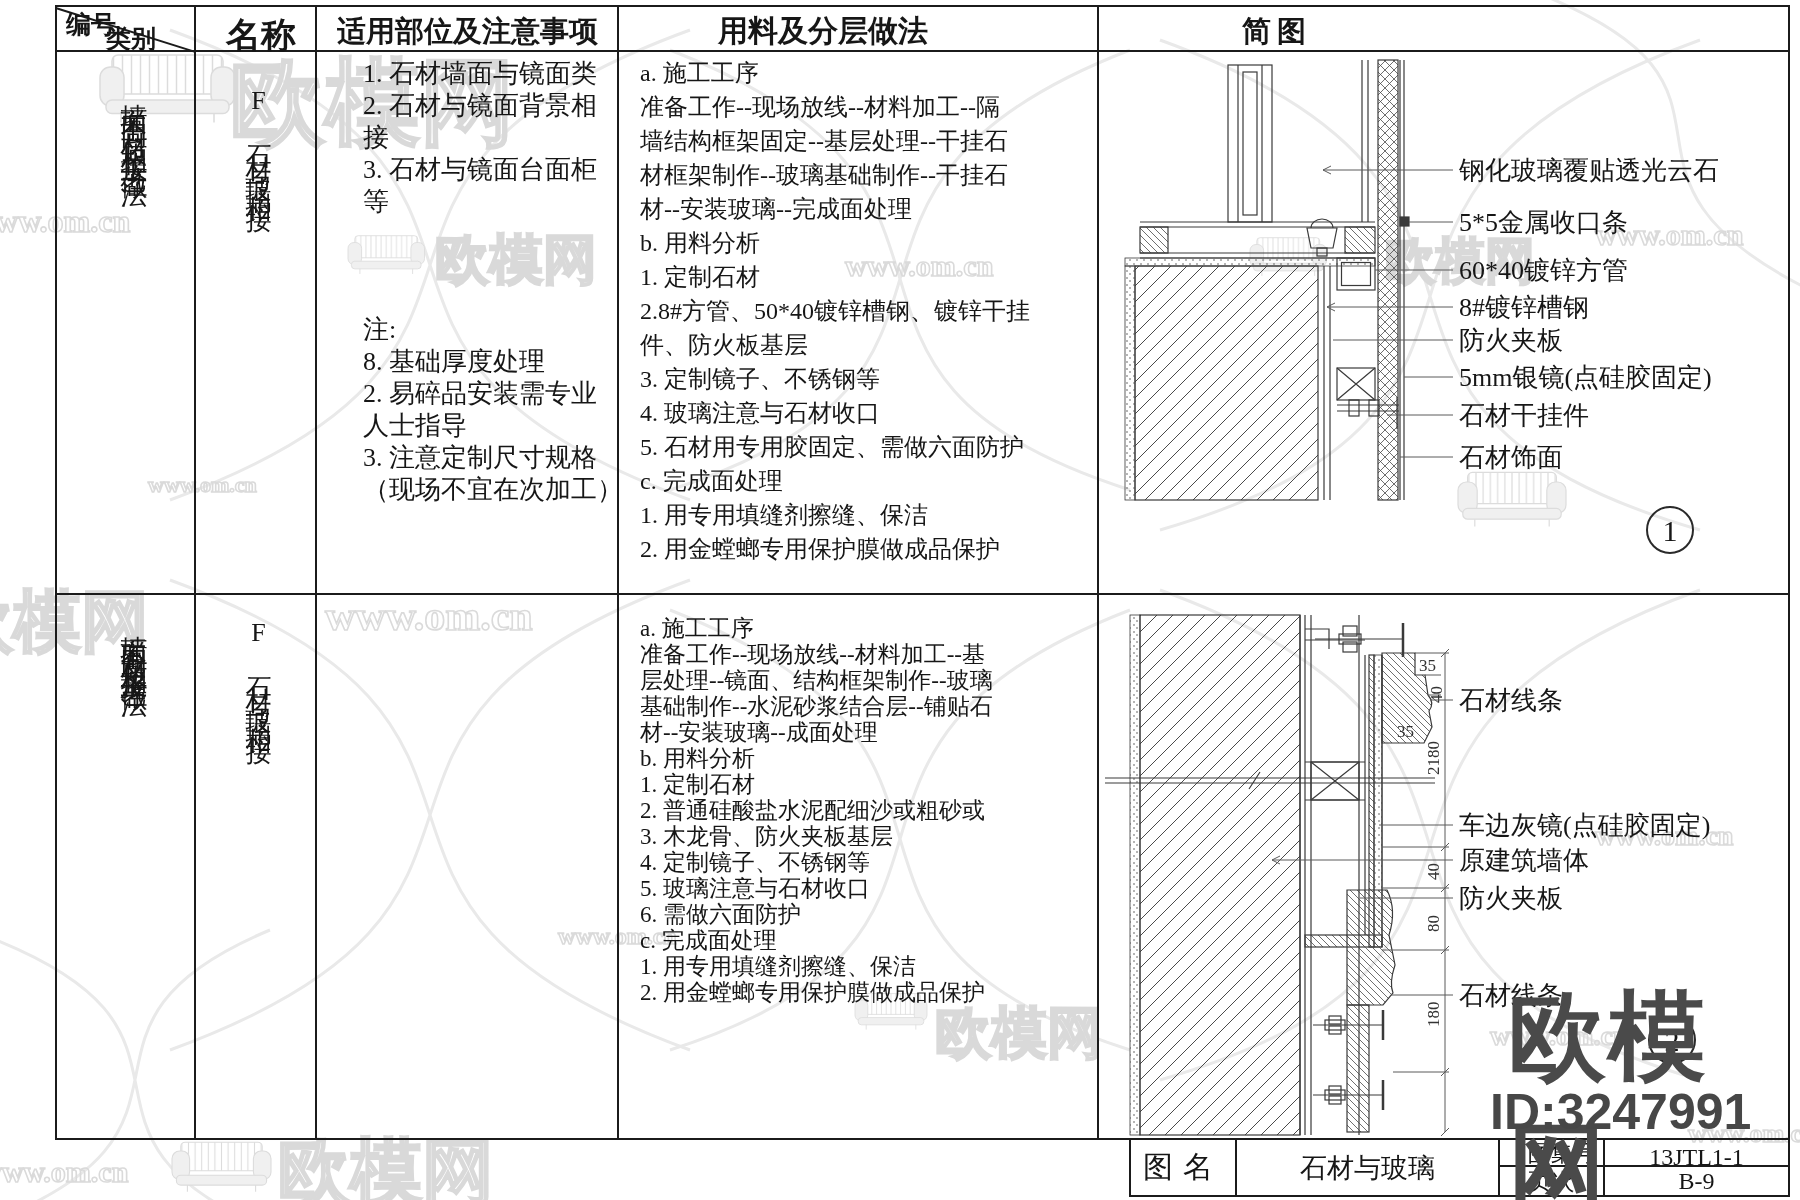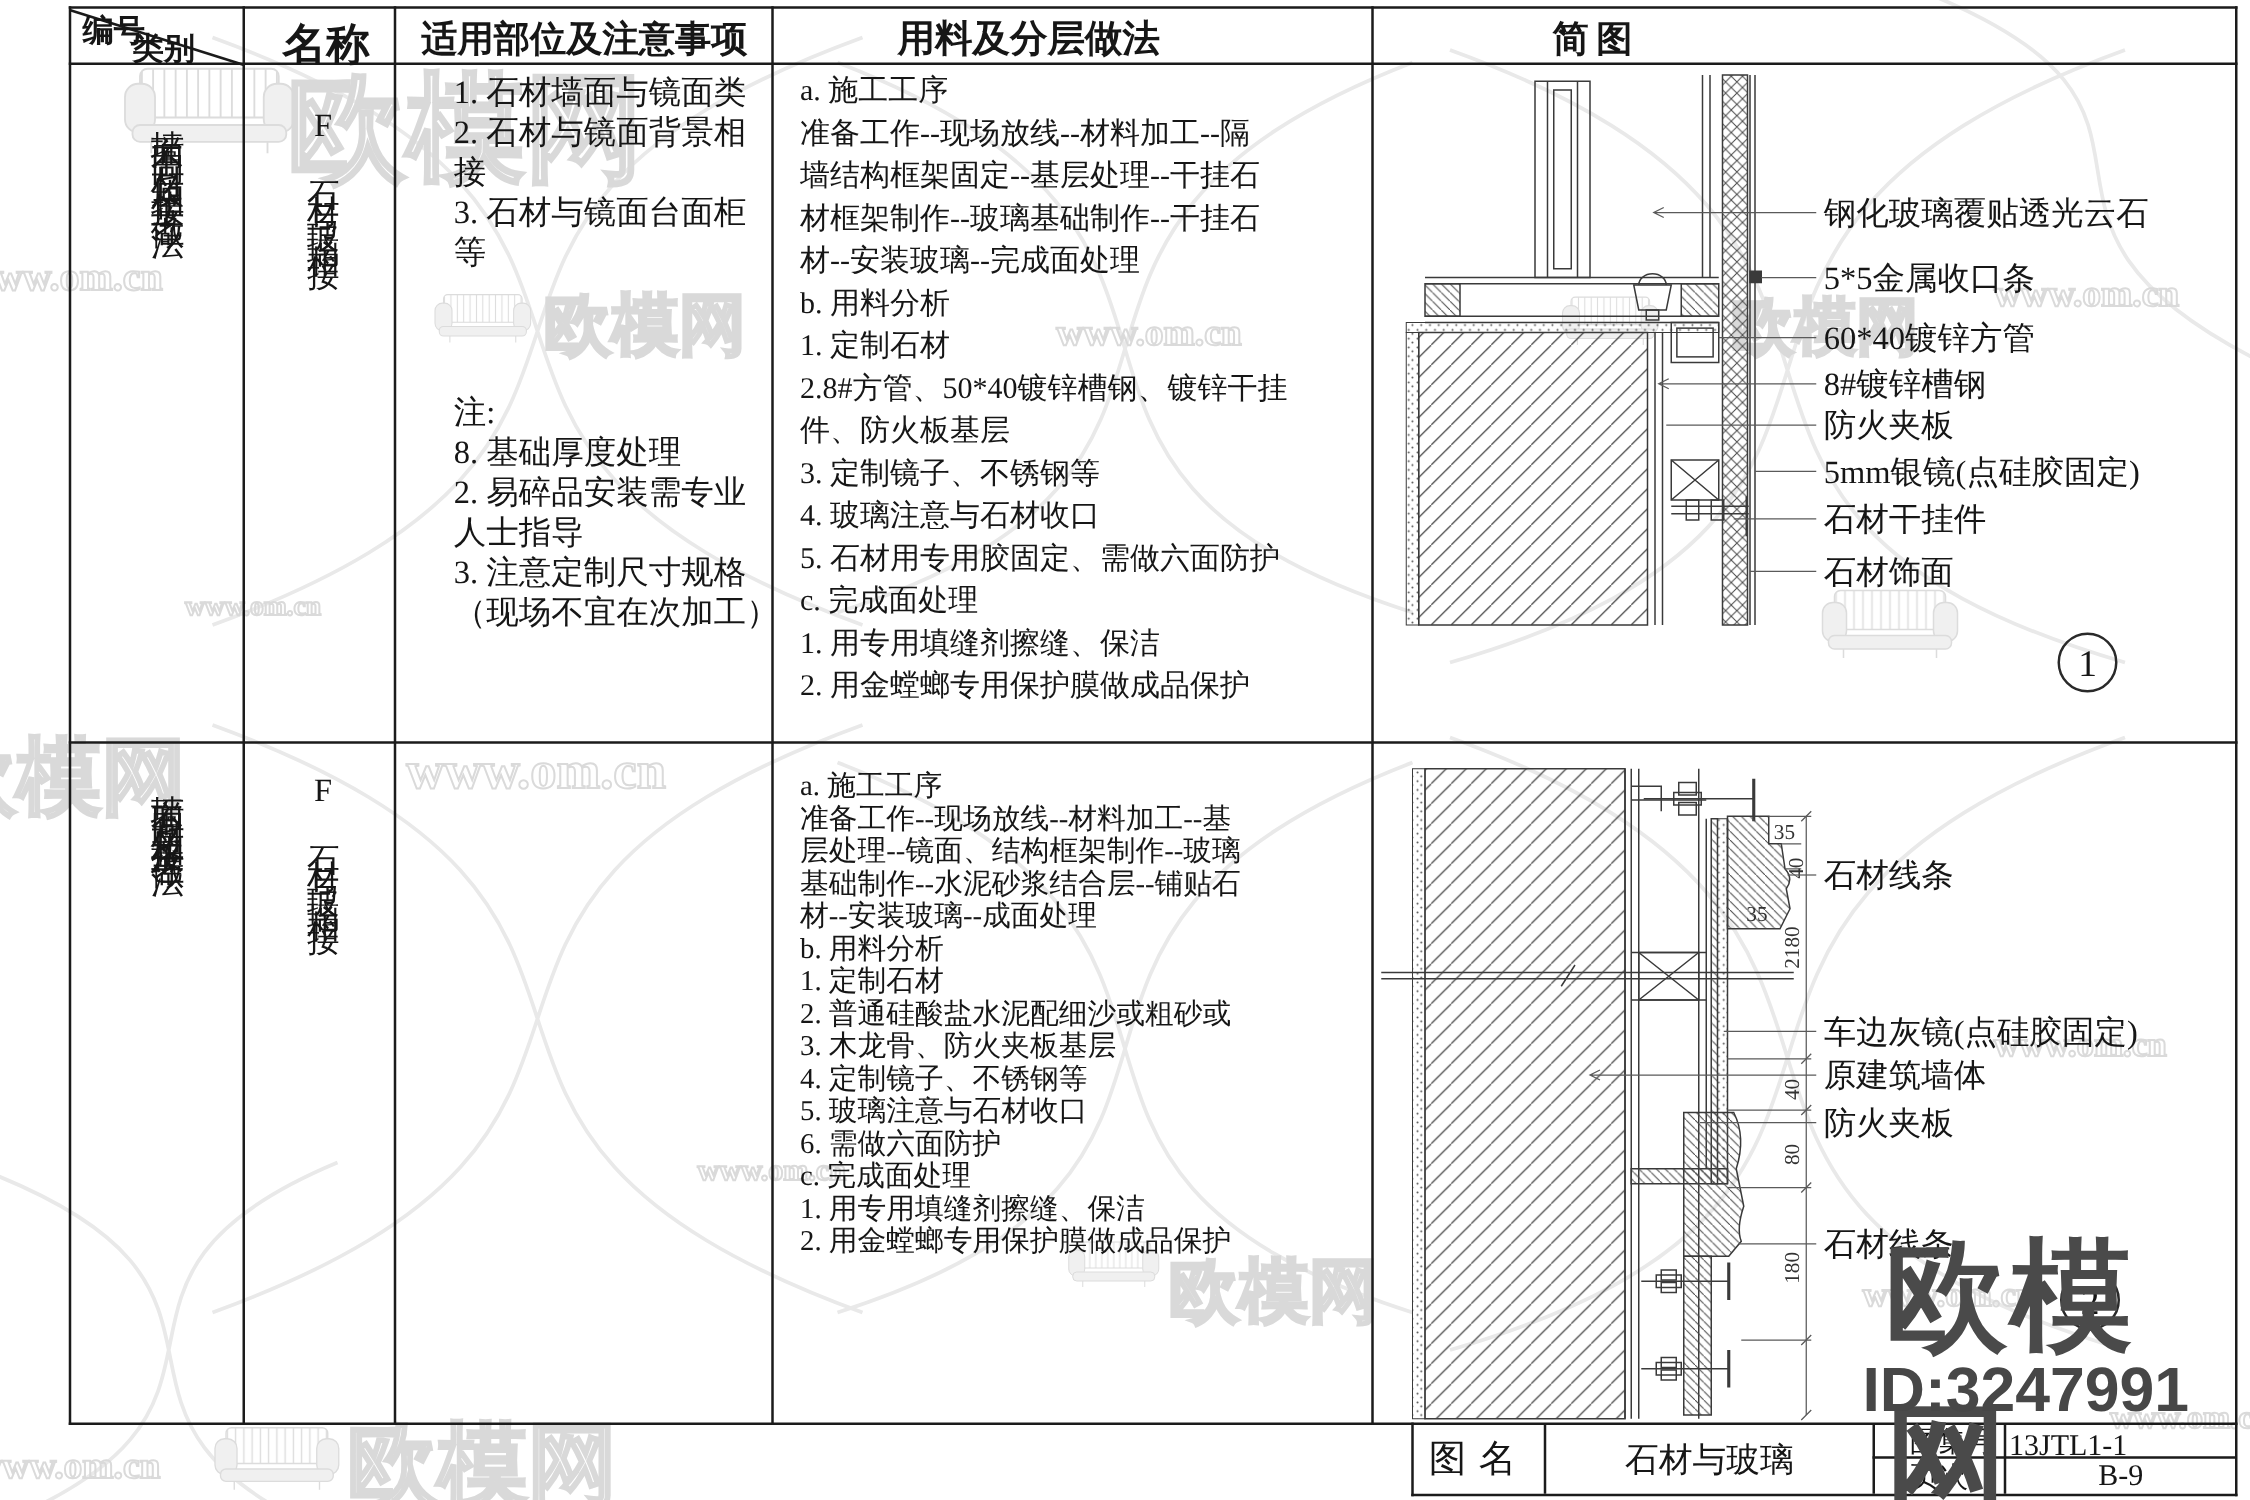--- a/index.html
+++ b/index.html
@@ -324,19 +324,19 @@
   <g>
     <circle cx="575" cy="445" r="23" stroke="#2a2a2a" stroke-width="2" fill="none"></circle>
     <text x="575" y="456" font-size="30" text-anchor="middle" fill="#161616">2</text>
   </g>
 </svg>
 
 <div class="layer1">
   <div class="strip-cell" style="left:1131px;top:1140px;width:104px;height:55px;font-size:30px;letter-spacing:10px">图名</div>
   <div class="strip-cell" style="left:1237px;top:1140px;width:261px;height:55px;font-size:27px">石材与玻璃</div>
   <div class="strip-cell" style="left:1500px;top:1140px;width:124px;height:26px;font-size:23px">图集号</div>
-  <div class="strip-cell" style="left:1563px;top:1140px;width:183px;height:34px;font-size:24px">13JTL1-1</div>
+  <div class="strip-cell" style="left:1605px;top:1140px;width:183px;height:34px;font-size:24px">13JTL1-1</div>
   <div class="strip-cell" style="left:1500px;top:1167px;width:103px;height:28px;font-size:23px">页次</div>
   <div class="strip-cell" style="left:1605px;top:1167px;width:183px;height:28px;font-size:24px">B-9</div>
 </div>
 
 <div class="wm-dark" style="left:1508px;top:972px;font-size:98px;color:#4a4a4a;letter-spacing:2px">欧模网</div>
 <div class="wm-dark" style="left:1490px;top:1083px;font-size:50px;color:#474747">ID:3247991</div>
 
 </body></html>

